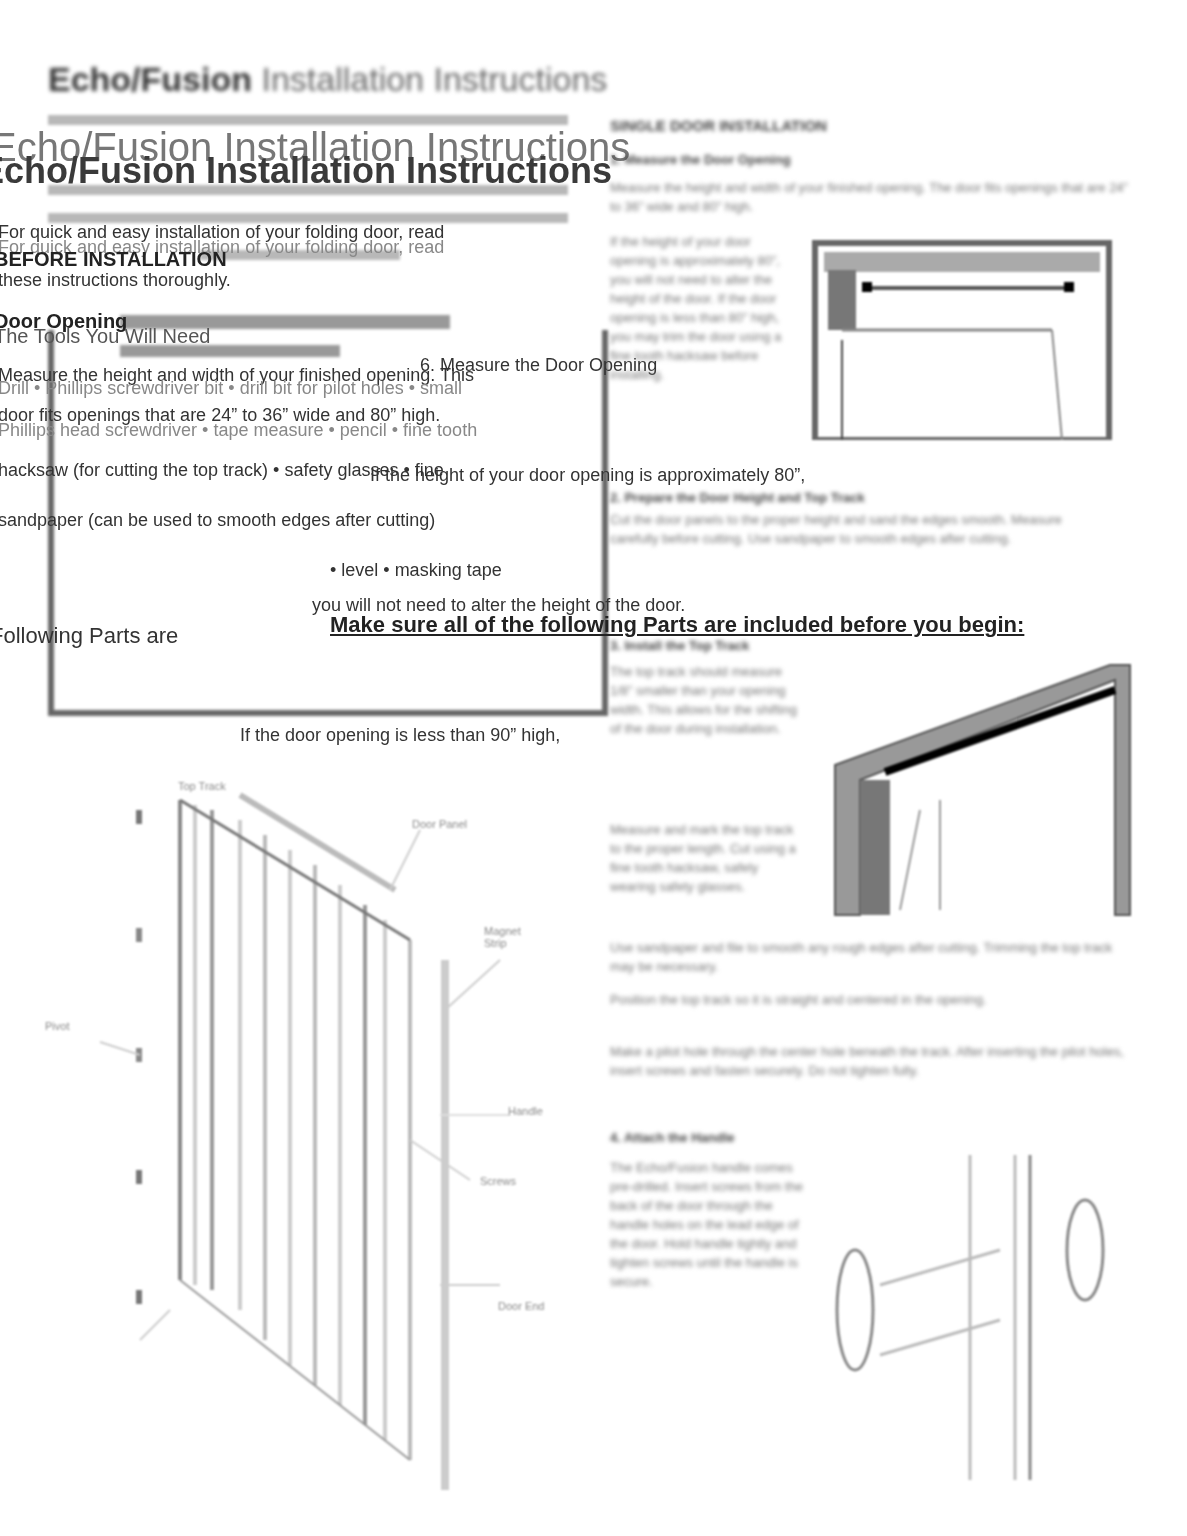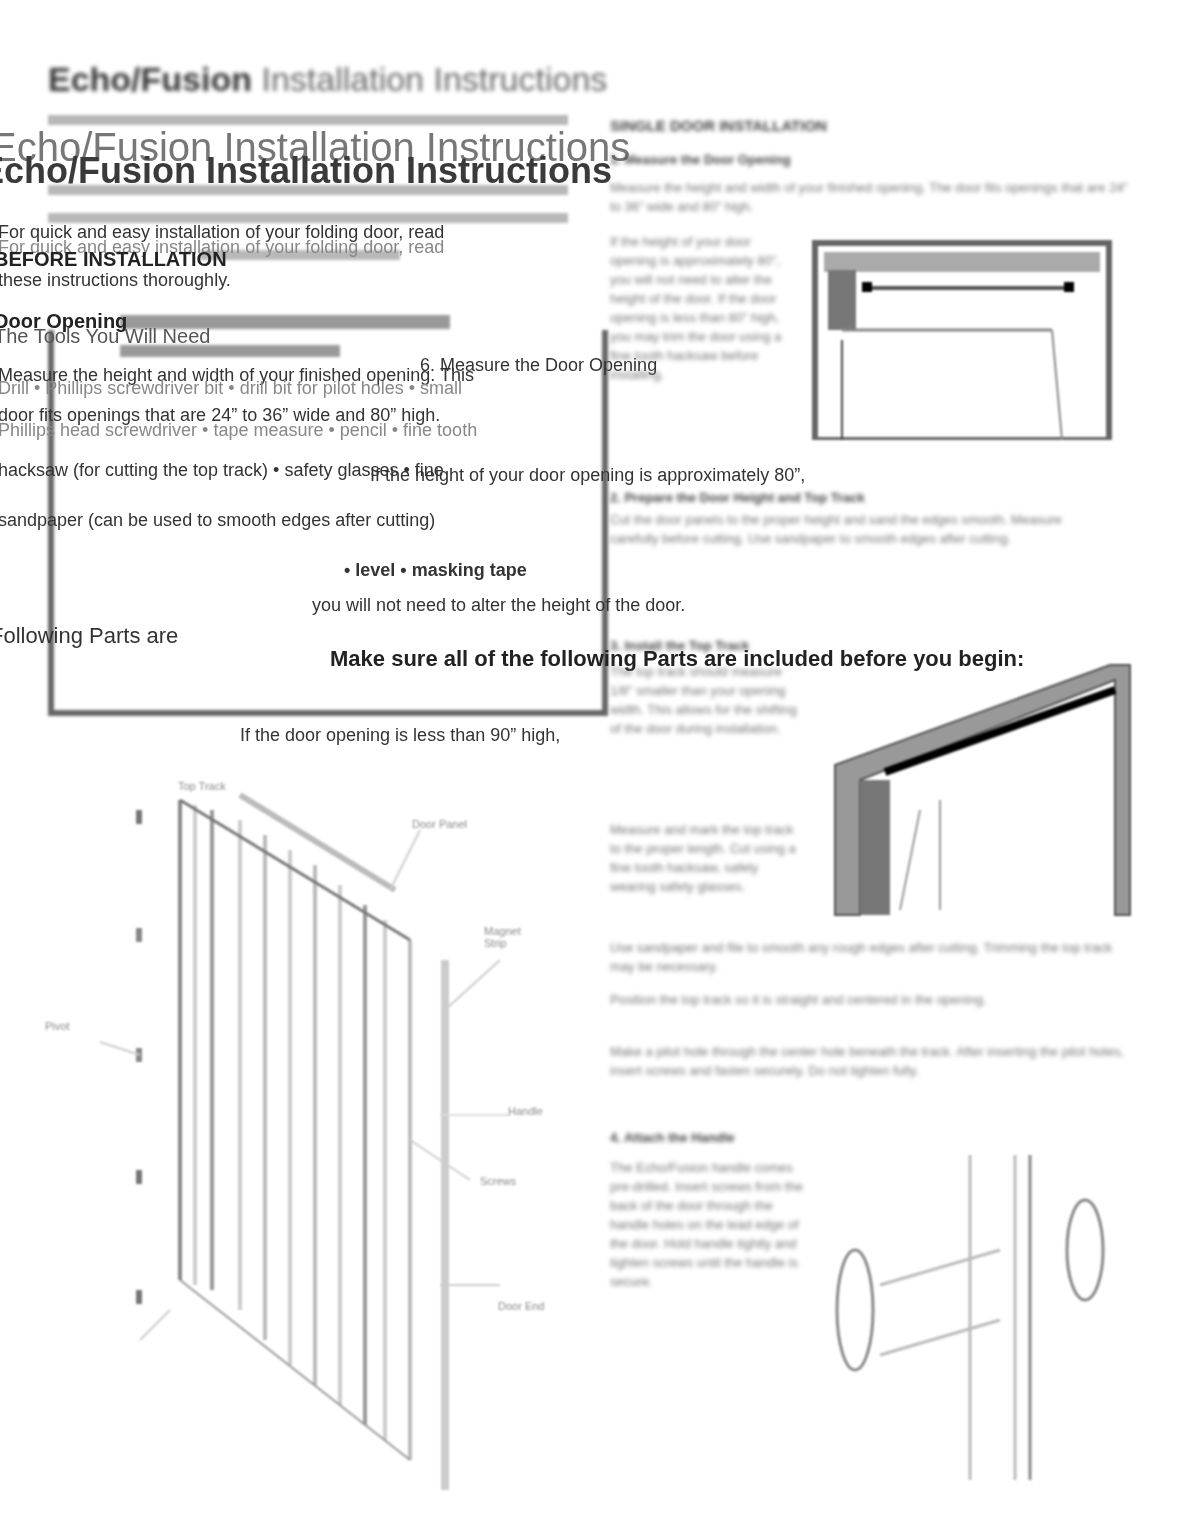--- a/index.html
+++ b/index.html
@@ -48,27 +48,27 @@
 <div class="abs ov-b" style="left:-6px;top:310px;">Door Opening</div>
 <div class="abs ov-b" style="left:-6px;top:325px;color:#555;font-weight:normal;">The Tools You Will Need</div>
 
 <div class="abs ov" style="left:-2px;top:365px;">Measure the height and width of your finished opening. This</div>
 <div class="abs ov-l" style="left:-2px;top:378px;">Drill • Phillips screwdriver bit • drill bit for pilot holes • small</div>
 <div class="abs ov" style="left:-2px;top:405px;">door fits openings that are 24” to 36” wide and 80” high.</div>
 <div class="abs ov-l" style="left:-2px;top:420px;">Phillips head screwdriver • tape measure • pencil • fine tooth</div>
 <div class="abs ov" style="left:-2px;top:460px;">hacksaw (for cutting the top track) • safety glasses • fine</div>
 <div class="abs ov" style="left:-2px;top:510px;">sandpaper (can be used to smooth edges after cutting)</div>
 
-<div class="abs ov" style="left:344px;top:560px;font-weight:bold;">• level • masking tape</div>
+<div class="abs ov" style="left:330px;top:560px;">• level • masking tape</div>
 <div class="abs ov-b" style="left:-10px;top:623px;font-weight:normal;color:#333;font-size:22px;">Following Parts are</div>
 
 <div class="abs ov" style="left:420px;top:355px;">6. Measure the Door Opening</div>
 <div class="abs ov" style="left:370px;top:465px;">If the height of your door opening is approximately 80”,</div>
 <div class="abs ov" style="left:312px;top:595px;">you will not need to alter the height of the door.</div>
-<div class="abs ov-b" style="left:330px;top:646px;font-size:22px;">Make sure all of the following Parts are included before you begin:</div>
+<div class="abs ov-b" style="left:330px;top:612px;font-size:22px;text-decoration:underline;">Make sure all of the following Parts are included before you begin:</div>
 <div class="abs ov" style="left:240px;top:725px;">If the door opening is less than 90” high,</div>
 
 <div class="abs sec-head blur" style="left:610px;top:117px;">SINGLE DOOR INSTALLATION</div>
 <div class="abs sec-head blur" style="left:610px;top:152px;font-size:13px;">1. Measure the Door Opening</div>
 <div class="abs para blur" style="left:610px;top:178px;width:520px;">Measure the height and width of your finished opening. The door fits openings that are 24” to 36” wide and 80” high.</div>
 <div class="abs para blur" style="left:610px;top:232px;width:180px;">If the height of your door opening is approximately 80”, you will not need to alter the height of the door. If the door opening is less than 80” high, you may trim the door using a fine tooth hacksaw before installing.</div>
 
 <svg class="abs" style="left:812px;top:240px;filter:blur(1.2px);" width="300" height="200">
   <rect x="3" y="3" width="294" height="197" fill="none" stroke="#666" stroke-width="6"></rect>
   <rect x="12" y="12" width="276" height="20" fill="#aaa"></rect>

